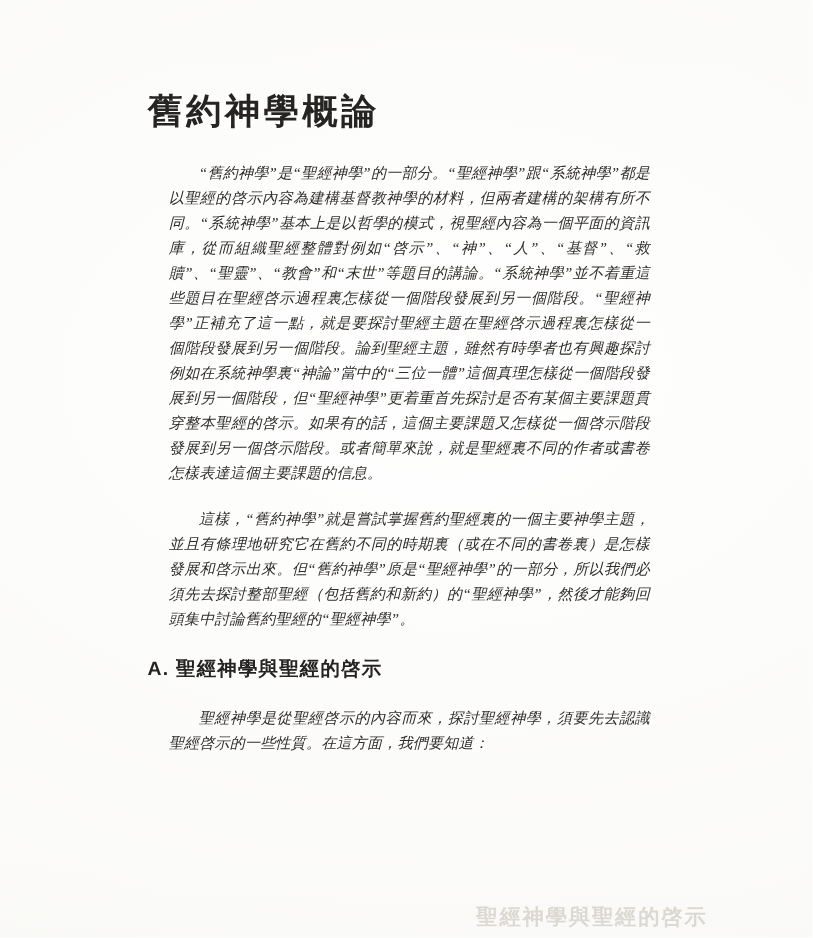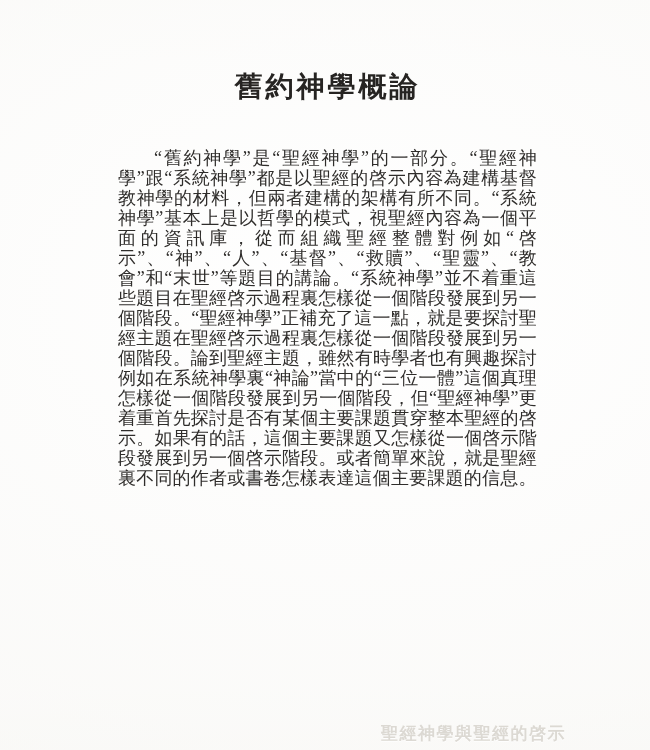--- a/index.html
+++ b/index.html
@@ -18,37 +18,37 @@
     overflow: hidden;
     font-family: "Liberation Serif", serif;
   }
   .content {
     position: absolute;
     left: 118px;
     top: 70px;
     width: 419px;
   }
   .doc-title {
-    margin: 0 0 40px 0;
-    font-family: Liberation Mono, monospace;
+    margin: 0 0 20px 0;
+    font-family: Liberation Sans, sans-serif;
     font-weight: bold;
     font-size: 28px;
     line-height: 38px;
     letter-spacing: 3px;
-    text-align: center;
     color: #262422;
   }
   .body-para {
-    margin: 0;
-    font-size: 18px;
+    margin: 17px;
+    font-size: 12px;
     line-height: 20px;
     text-align: justify;
     text-indent: 2em;
     color: #2f2d2b;
     letter-spacing: 0.2px;
+    font-style: italic;
   }
   .section-heading {
     margin: 20px 0 14px 0;
     font-family: "Liberation Sans", sans-serif;
     font-weight: bold;
     font-size: 15.5px;
     line-height: 22px;
     letter-spacing: 1px;
     color: #262422;
   }
@@ -67,19 +67,22 @@
 </style>
 </head>
 <body>
 
 <div class="scan-page">
   <div class="content">
     <h1 class="doc-title">舊約神學概論</h1>
 
     <p class="body-para">“舊約神學”是“聖經神學”的一部分。“聖經神學”跟“系統神學”都是以聖經的啓示內容為建構基督教神學的材料，但兩者建構的架構有所不同。“系統神學”基本上是以哲學的模式，視聖經內容為一個平面的資訊庫，從而組織聖經整體對例如“啓示”、“神”、“人”、“基督”、“救贖”、“聖靈”、“教會”和“末世”等題目的講論。“系統神學”並不着重這些題目在聖經啓示過程裏怎樣從一個階段發展到另一個階段。“聖經神學”正補充了這一點，就是要探討聖經主題在聖經啓示過程裏怎樣從一個階段發展到另一個階段。論到聖經主題，雖然有時學者也有興趣探討例如在系統神學裏“神論”當中的“三位一體”這個真理怎樣從一個階段發展到另一個階段，但“聖經神學”更着重首先探討是否有某個主要課題貫穿整本聖經的啓示。如果有的話，這個主要課題又怎樣從一個啓示階段發展到另一個啓示階段。或者簡單來說，就是聖經裏不同的作者或書卷怎樣表達這個主要課題的信息。</p>
 
+    <p class="body-para">這樣，“舊約神學”就是嘗試掌握舊約聖經裏的一個主要神學主題，並且有條理地研究它在舊約不同的時期裏（或在不同的書卷裏）是怎樣發展和啓示出來。但“舊約神學”原是“聖經神學”的一部分，所以我們必須先去探討整部聖經（包括舊約和新約）的“聖經神學”，然後才能夠回頭集中討論舊約聖經的“聖經神學”。</p>
 
 
+    <h2 class="section-heading">A. 聖經神學與聖經的啓示</h2>
 
+    <p class="body-para">聖經神學是從聖經啓示的內容而來，探討聖經神學，須要先去認識聖經啓示的一些性質。在這方面，我們要知道：</p>
   </div>
 
   <div class="watermark">聖經神學與聖經的啓示</div>
 </div>
 
 </body></html>

